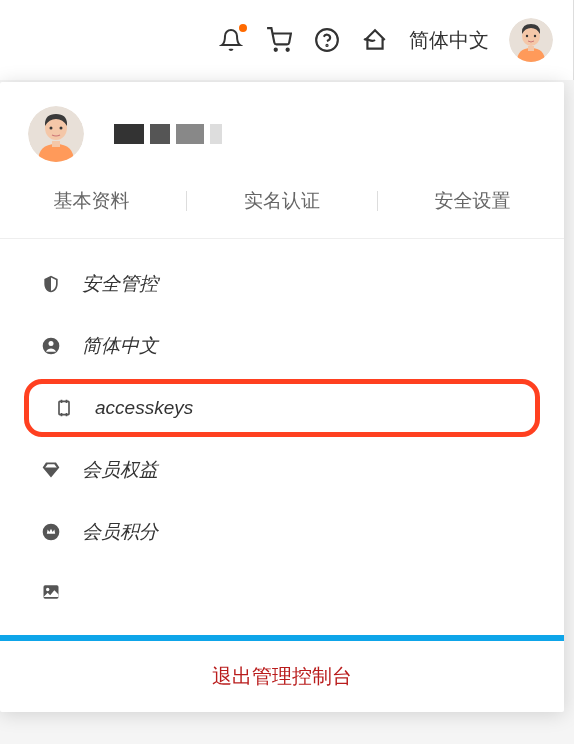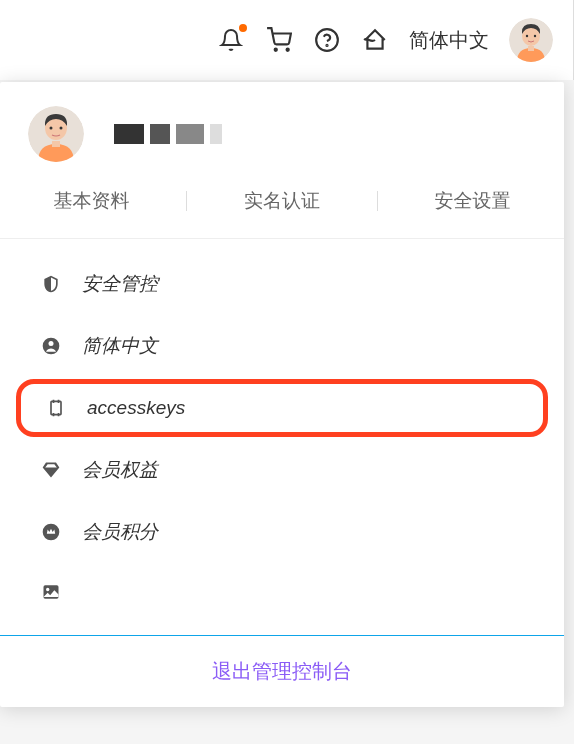--- a/index.html
+++ b/index.html
@@ -111,38 +111,38 @@
       gap: 20px;
       padding: 18px 40px;
       font-size: 19px;
       color: #333;
       cursor: pointer;
       position: relative;
     }
     .menu-item.highlighted {
       border: 5px solid #ff4020;
       border-radius: 18px;
-      margin: 2px 16px;
+      margin: 2px 24px;
       padding: 13px 24px;
     }
     .menu-icon {
       width: 22px;
       height: 22px;
       display: flex;
       align-items: center;
       justify-content: center;
       color: #555;
       flex-shrink: 0;
     }
     .logout {
-      border-top: 1px solid #0ea5e9;
+      border-top: 6px solid #0ea5e9;
       text-align: center;
       padding: 22px 0;
       font-size: 20px;
-      color: #8b5cf6;
+      color: #b91c1c;
       cursor: pointer;
     }
     .avatar-svg { width: 100%; height: 100%; }
   </style>
 </head>
 <body>
 
 <div class="topbar">
   <div class="icon-btn">
     <svg width="24" height="24" viewBox="0 0 24 24" fill="none" stroke="currentColor" stroke-width="2">

